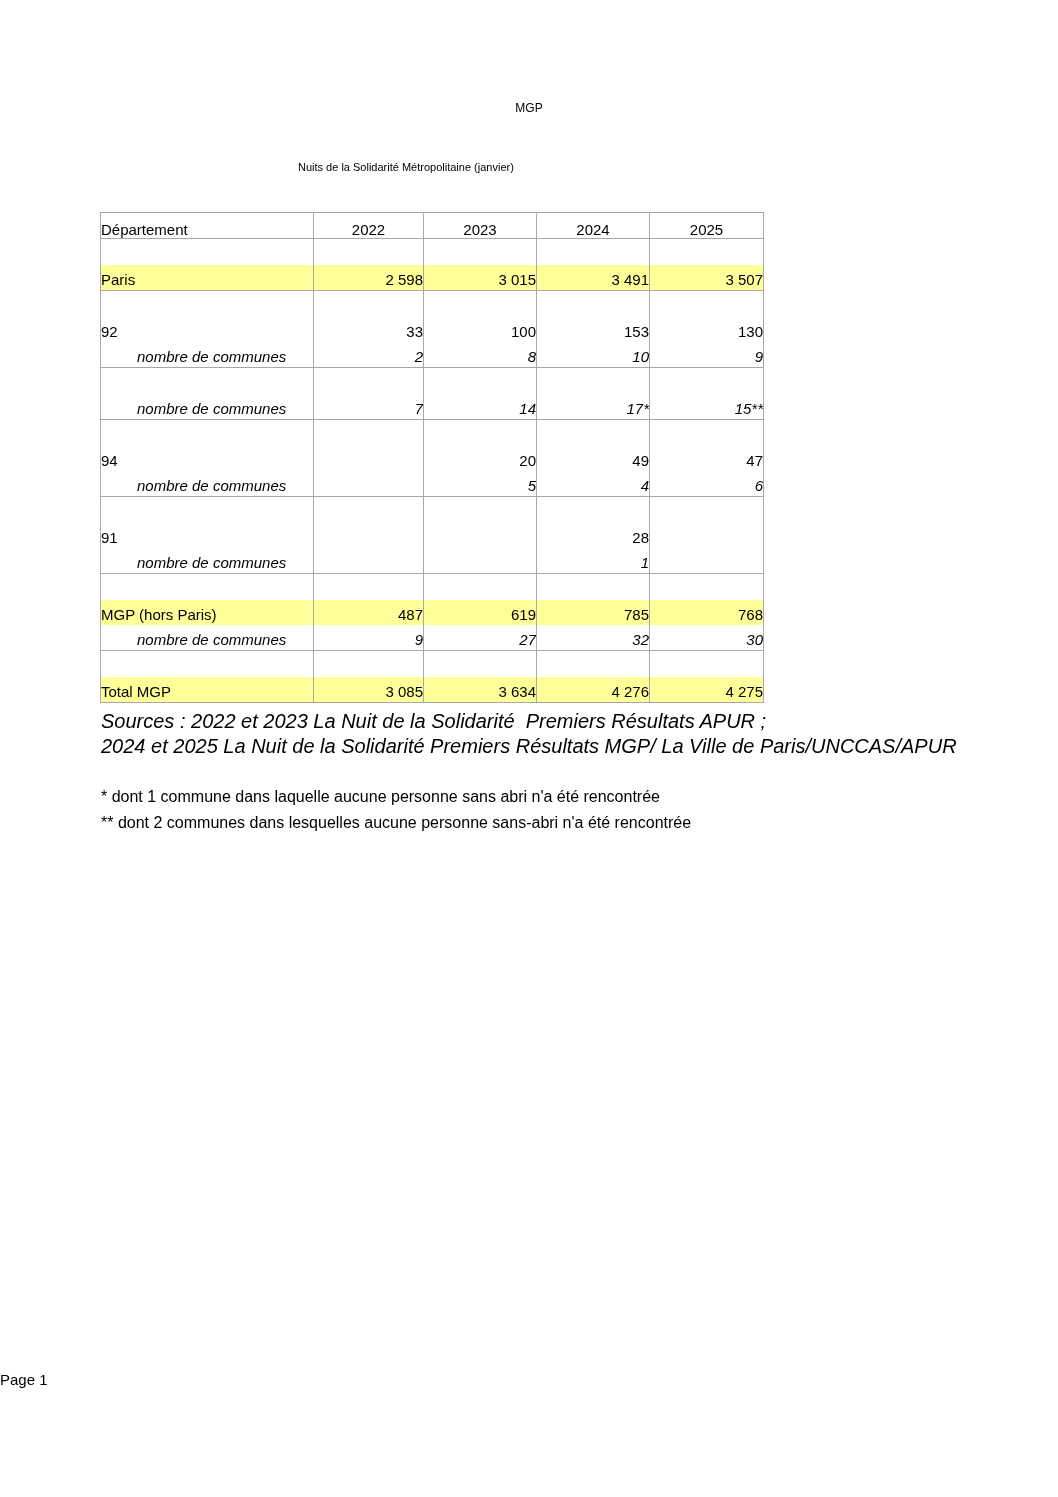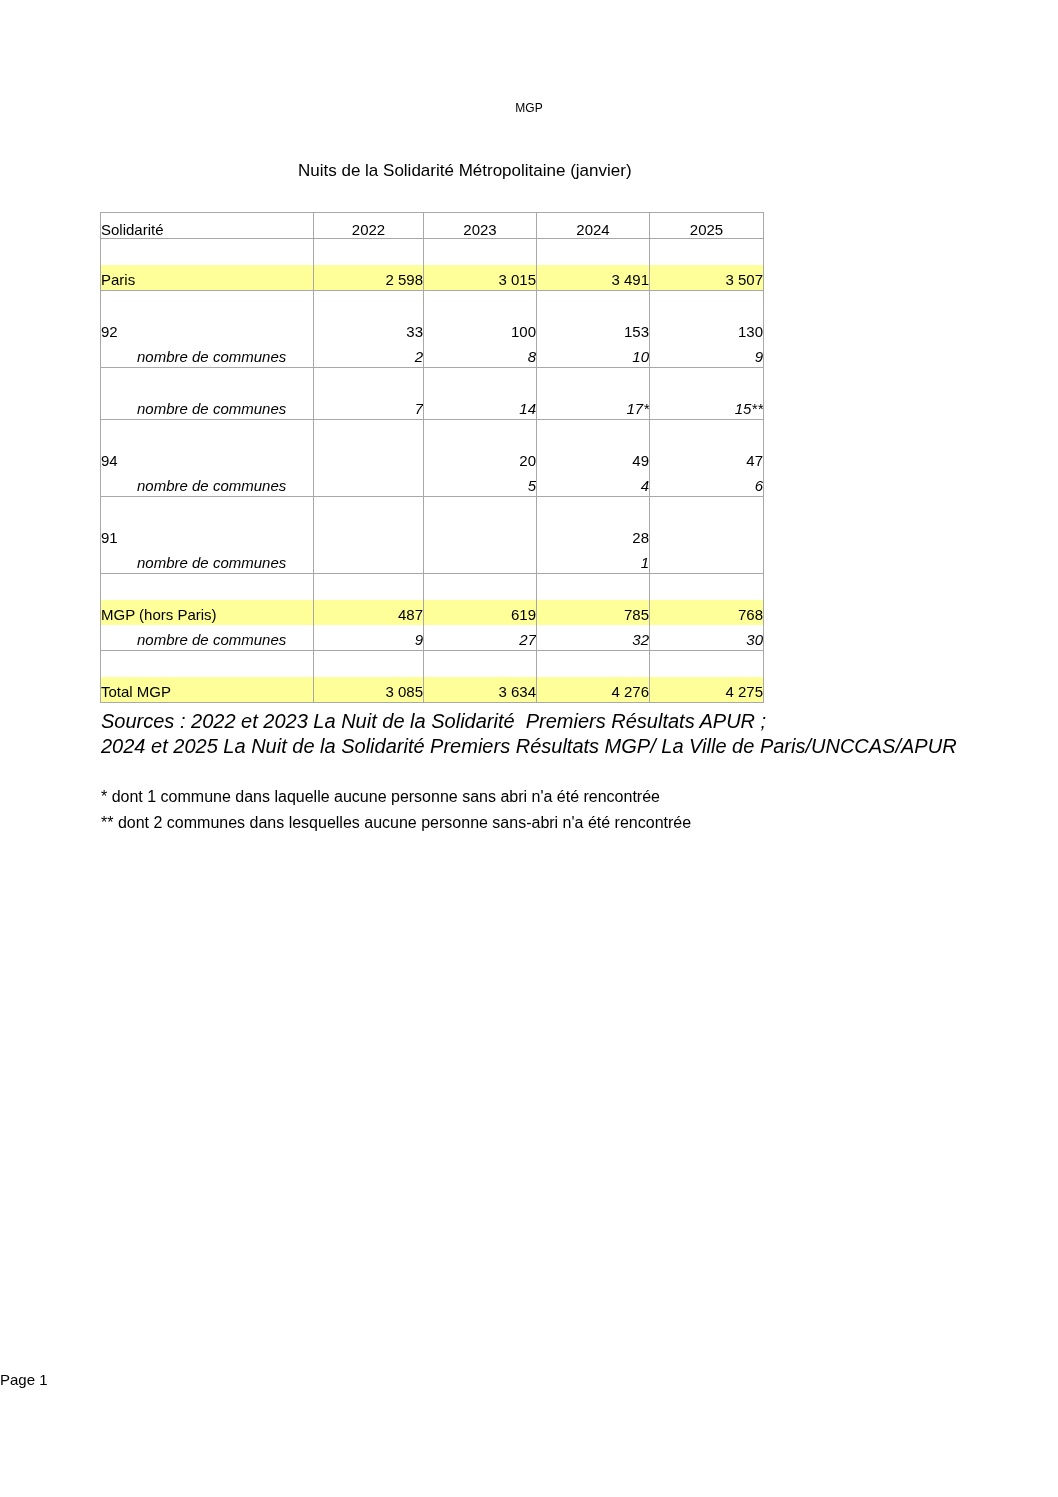--- a/index.html
+++ b/index.html
@@ -18,21 +18,21 @@
     top: 101px;
     left: 0;
     width: 1058px;
     text-align: center;
     font-size: 12px;
   }
   .subtitle {
     position: absolute;
     top: 161px;
     left: 298px;
-    font-size: 17px;
+    font-size: 11px;
   }
   table.grid {
     position: absolute;
     left: 100px;
     top: 212px;
     border-collapse: collapse;
     table-layout: fixed;
     width: 663px;
     font-size: 15px;
     font-family: "Liberation Sans", sans-serif;
@@ -96,21 +96,21 @@
   <table class="grid">
     <colgroup>
       <col style="width:213px">
       <col style="width:110px">
       <col style="width:113px">
       <col style="width:113px">
       <col style="width:114px">
     </colgroup>
     <thead>
       <tr>
-        <th class="label">Solidarité</th>
+        <th class="label">Département</th>
         <th class="year">2022</th>
         <th class="year">2023</th>
         <th class="year">2024</th>
         <th class="year">2025</th>
       </tr>
     </thead>
     <tbody>
         <tr class="spacer">
           <td class="label"></td>
           <td class="num"></td>

